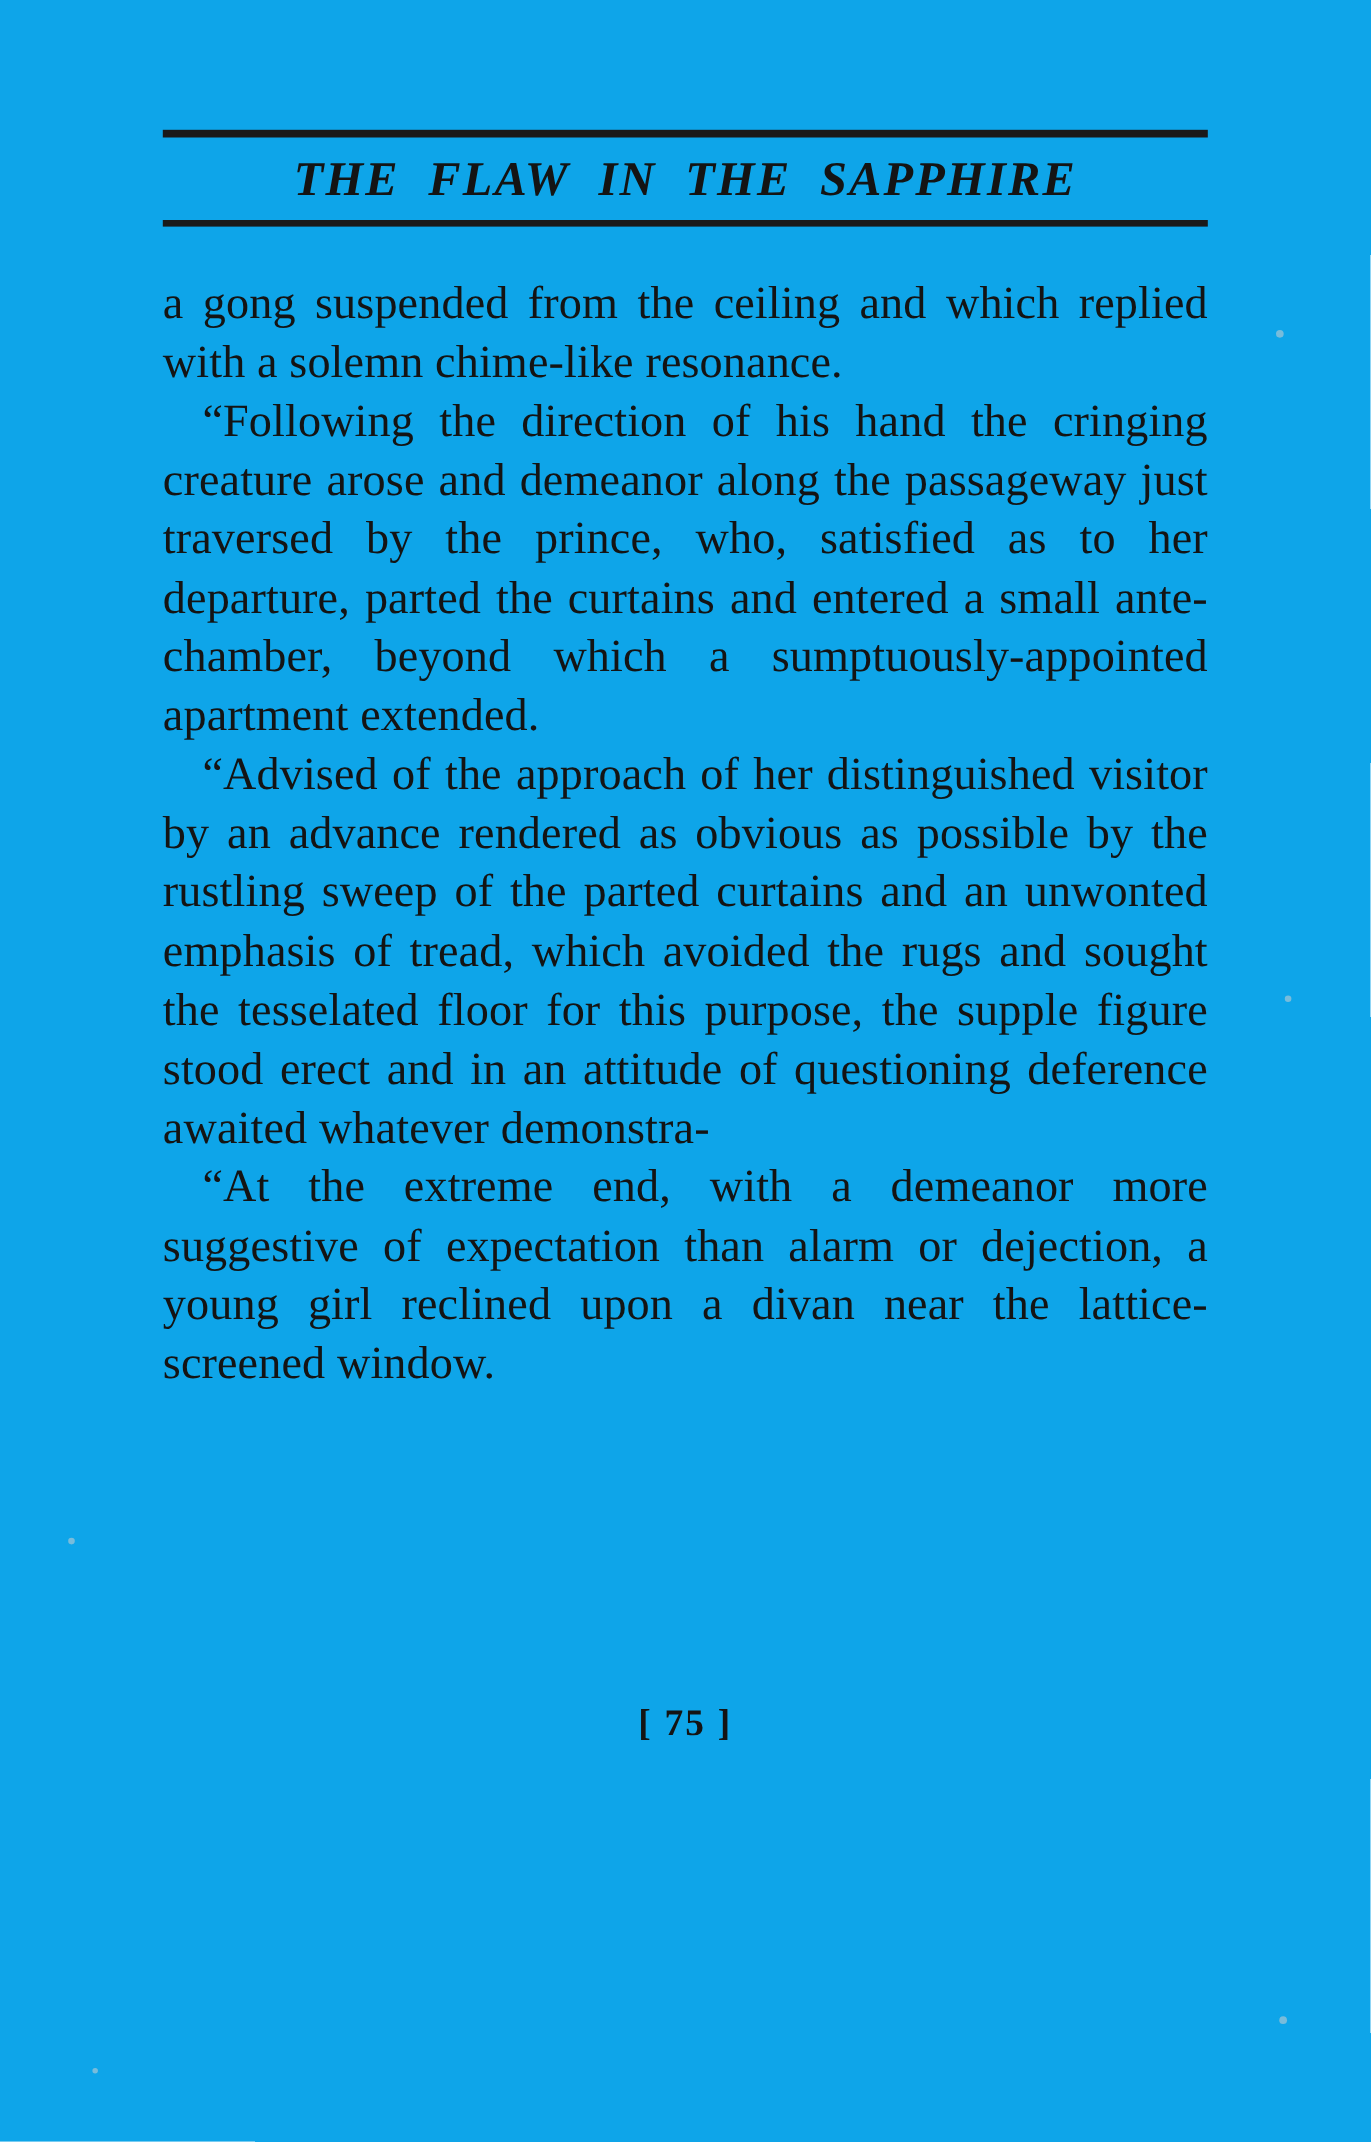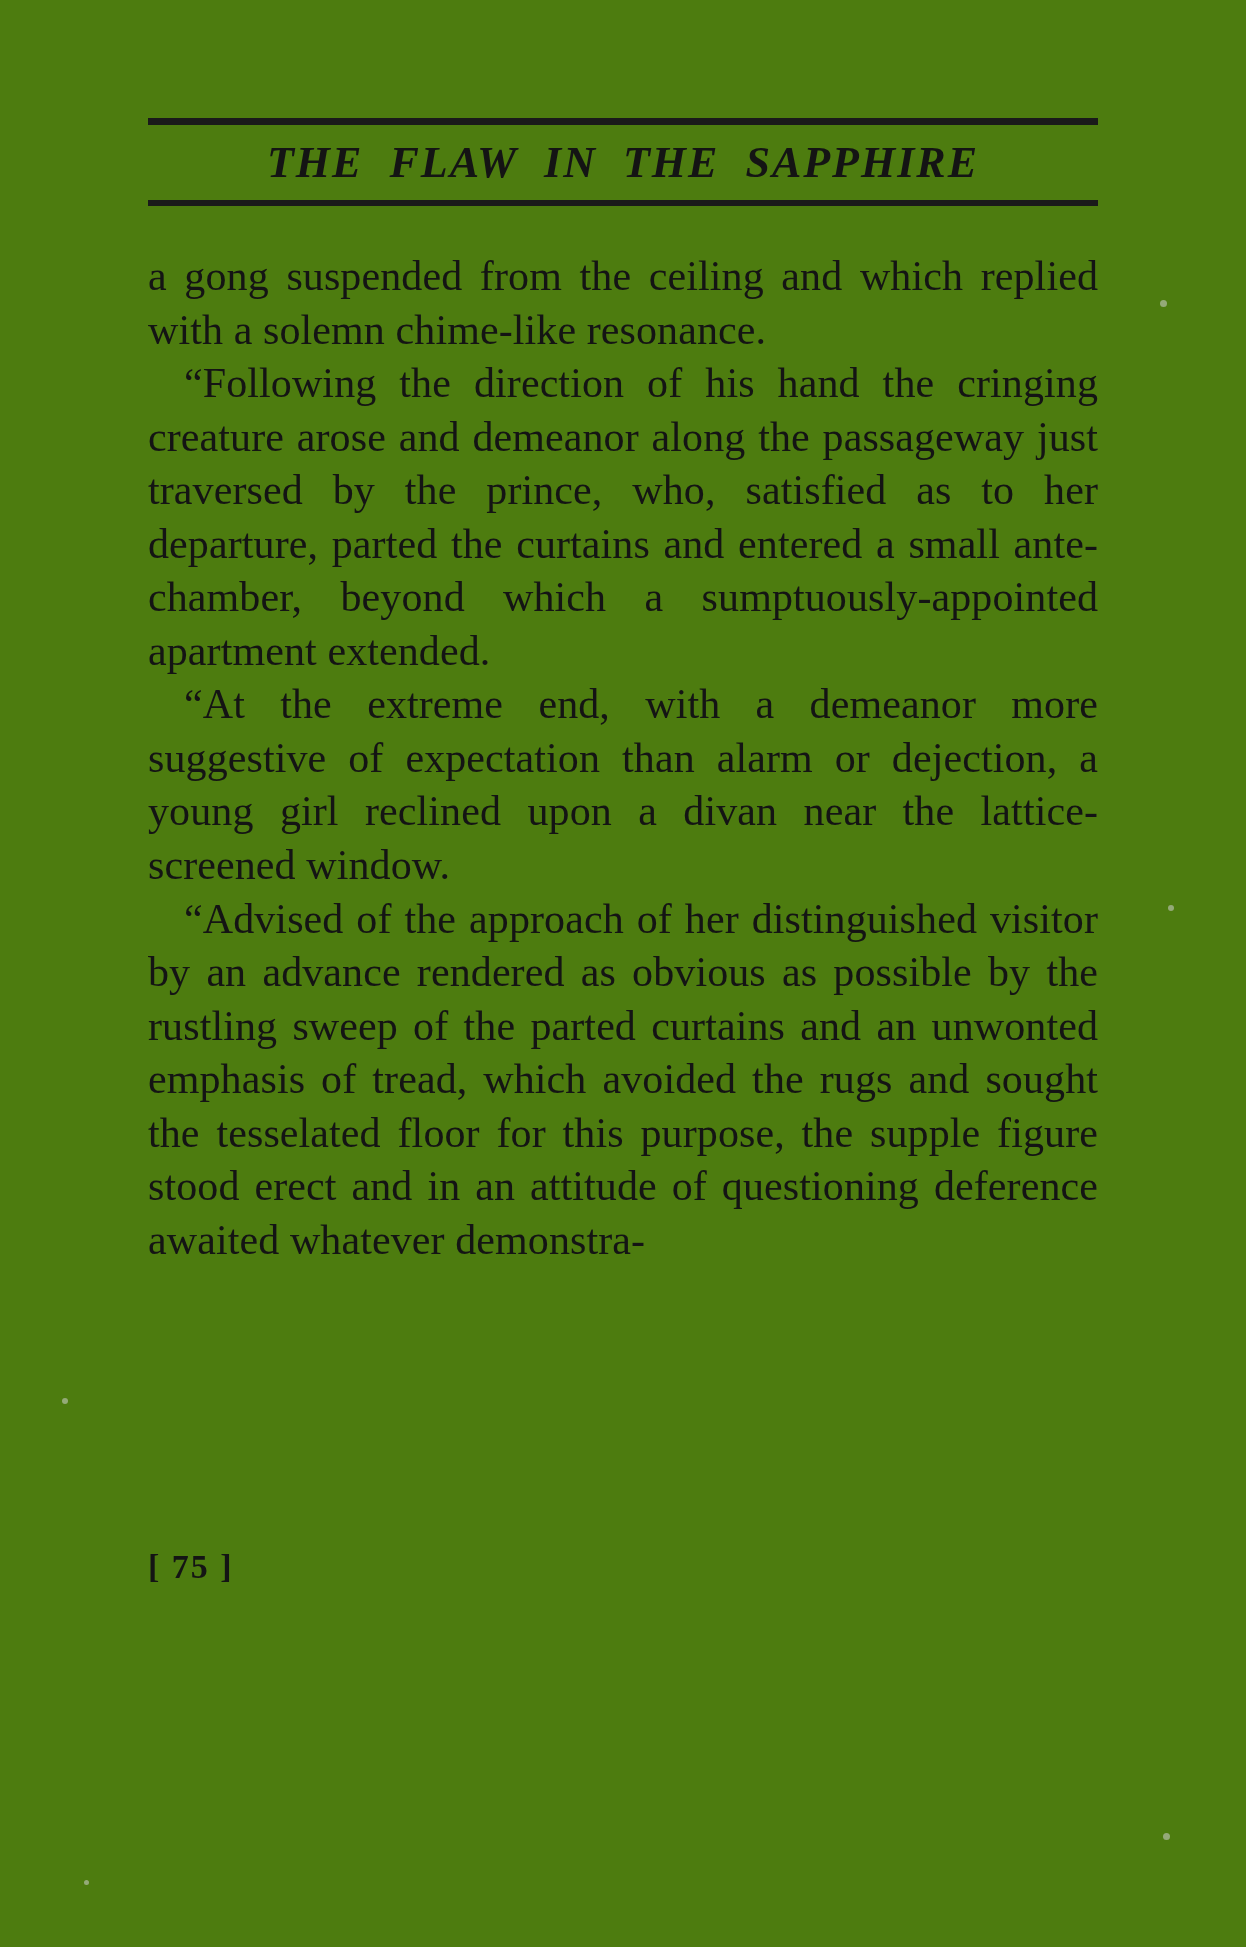--- a/index.html
+++ b/index.html
@@ -13,21 +13,21 @@
     font-family: "Liberation Serif", serif;
     color: #111111;
     position: relative;
     overflow: hidden;
   }
   .page {
     position: absolute;
     left: 0; top: 0;
     width: 1246px;
     height: 1947px;
-    background: #4d7c0f;
+    background: #0ea5e9;
   }
   .content {
     position: absolute;
     left: 148px;
     top: 118px;
     width: 950px;
   }
   .rule-top {
     height: 7px;
     background: #1a1a1a;
@@ -72,20 +72,21 @@
     text-indent: 36px;
   }
   .body-text p:last-child {
     text-align: justify;
   }
   .folio {
     position: absolute;
     left: 0;
     right: 0;
     top: 1430px;
+    text-align: center;
     font-size: 34px;
     font-weight: bold;
     letter-spacing: 2px;
     color: #141414;
   }
   
   .speckle {
     position: absolute;
     background: #cfcfcf;
     border-radius: 50%;
@@ -103,22 +104,22 @@
 
     <div class="running-head">
       <span class="head-word">THE</span><span class="head-word">FLAW</span><span class="head-word">IN</span><span class="head-word">THE</span><span class="head-word">SAPPHIRE</span>
     </div>
 
     <div class="rule-bottom"></div>
 
     <div class="body-text">
       <p>a gong suspended from the ceiling and which replied with a solemn chime-like resonance.</p>
       <p class="indent">“Following the direction of his hand the cringing creature arose and demeanor along the passageway just traversed by the prince, who, satisfied as to her departure, parted the curtains and entered a small ante-chamber, beyond which a sumptuously-appointed apartment extended.</p>
+      <p class="indent">“Advised of the approach of her distinguished visitor by an advance rendered as obvious as possible by the rustling sweep of the parted curtains and an unwonted emphasis of tread, which avoided the rugs and sought the tesselated floor for this purpose, the supple figure stood erect and in an attitude of questioning deference awaited whatever demonstra-</p>
       <p class="indent">“At the extreme end, with a demeanor more suggestive of expectation than alarm or dejection, a young girl reclined upon a divan near the lattice-screened window.</p>
-      <p class="indent">“Advised of the approach of her distinguished visitor by an advance rendered as obvious as possible by the rustling sweep of the parted curtains and an unwonted emphasis of tread, which avoided the rugs and sought the tesselated floor for this purpose, the supple figure stood erect and in an attitude of questioning deference awaited whatever demonstra-</p>
     </div>
 
     <div class="folio">[ 75 ]</div>
 
   </div>
 
   <div class="speckle" style="left:1160px; top:300px; width:7px; height:7px;"></div>
   <div class="speckle" style="left:1168px; top:905px; width:6px; height:6px;"></div>
   <div class="speckle" style="left:62px; top:1398px; width:6px; height:6px;"></div>
   <div class="speckle" style="left:1163px; top:1833px; width:7px; height:7px;"></div>

